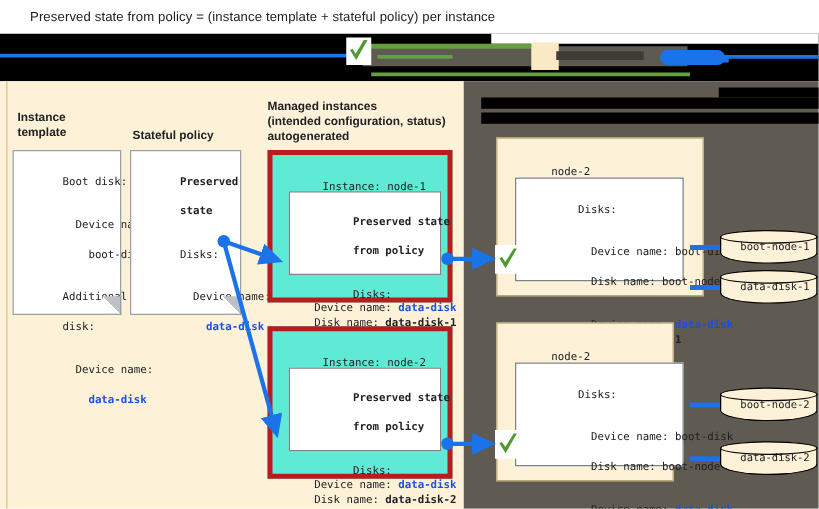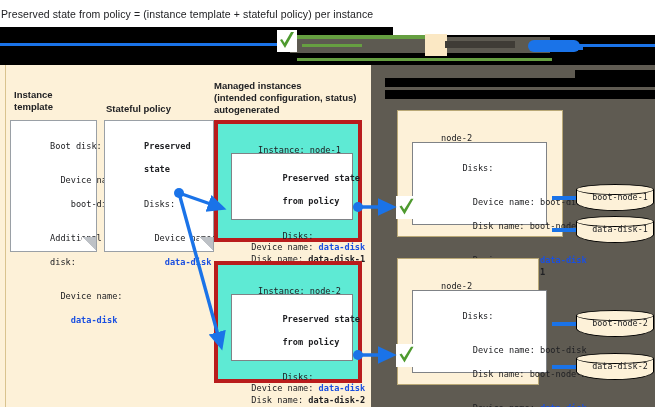--- a/index.html
+++ b/index.html
@@ -1,20 +1,20 @@
 <!DOCTYPE html>
 <html><head>
 <meta charset="utf-8">
 <style>
   html,body{margin:0;padding:0;background:#ffffff;}
   body{width:655px;height:407px;position:relative;overflow:hidden;
        font-family:"Liberation Sans",sans-serif;color:#202124;}
 
   
-  .caption{position:absolute;left:1px;top:7px;font-size:10.5px;line-height:14px;
+  .caption{position:absolute;left:24px;top:7px;font-size:10.5px;line-height:14px;
            color:#202124;letter-spacing:0.1px;}
 
   
   .legend-band{position:absolute;left:0;top:27px;width:655px;height:38px;background:#000;}
   .legend-band .whitegap{position:absolute;left:393px;top:0px;width:262px;height:8px;background:#ffffff;}
   .legend-band .blue-rule{position:absolute;left:0px;top:16px;width:288px;height:3px;background:#1a73e8;}
   .legend-band .blue-rule2{position:absolute;left:570px;top:17px;width:85px;height:3px;background:#1a73e8;}
   .legend-band .graybar{position:absolute;left:290px;top:10px;width:260px;height:16px;background:#5d5a51;}
   .legend-band .greenline-a{position:absolute;left:295px;top:8px;width:130px;height:4px;background:#669f41;}
   .legend-band .greenline-b{position:absolute;left:297px;top:31px;width:255px;height:3px;background:#669f41;}
@@ -121,21 +121,21 @@
       <span>  Device name:</span><br>
       <span class="blue">    data-disk</span>
     </div>
     <div class="fold"></div>
   </div>
 
   <div class="sec-head" style="left:106px;top:38px;">
     <span>Stateful policy</span>
   </div>
 
-  <div class="paper" style="left:104px;top:55px;width:110px;height:132px;">
+  <div class="paper" style="left:104px;top:55px;width:89px;height:132px;">
     <div class="mono" style="position:absolute;left:8px;top:8px;">
       <span class="b">Preserved</span><br>
       <span class="b">state</span><br><br>
       <span>Disks:</span><br><br>
       <span>  Device name:</span><br>
       <span class="blue">    data-disk</span>
     </div>
     <div class="fold"></div>
   </div>
 

